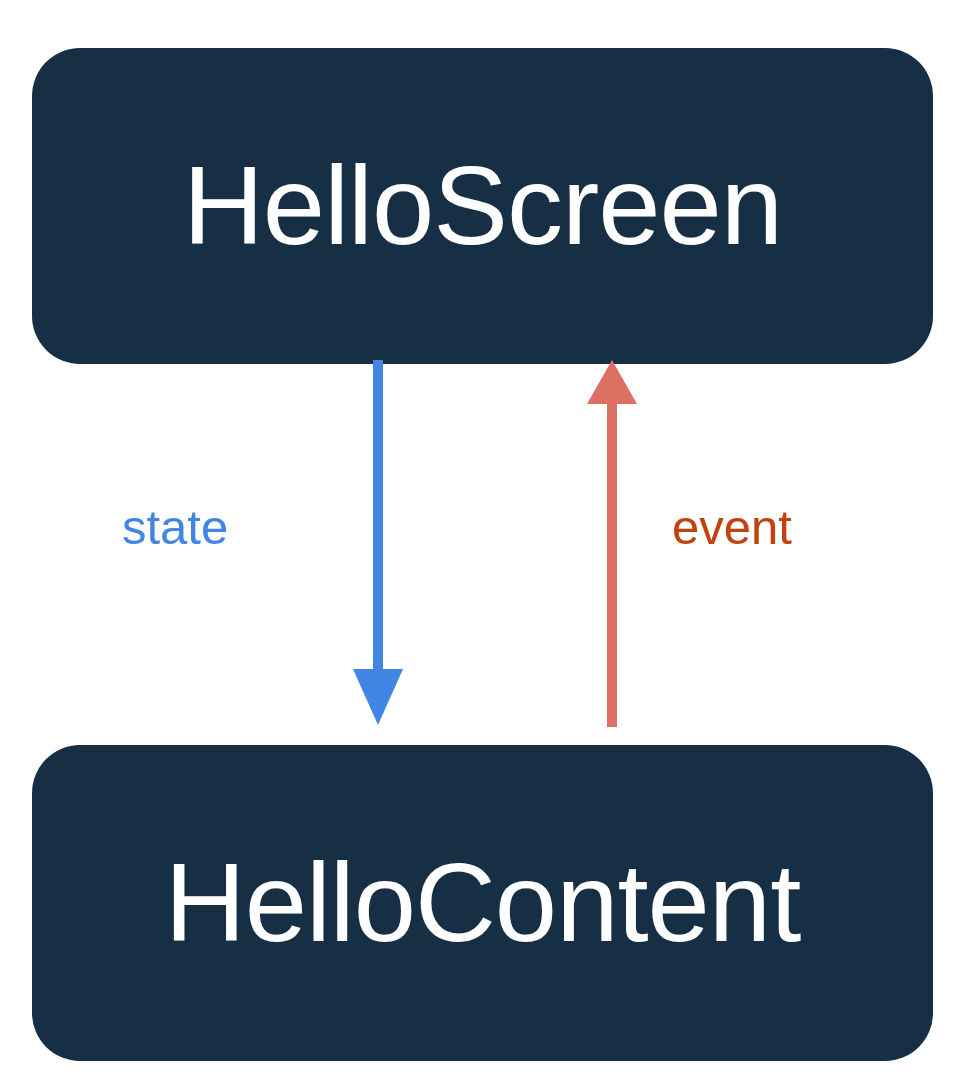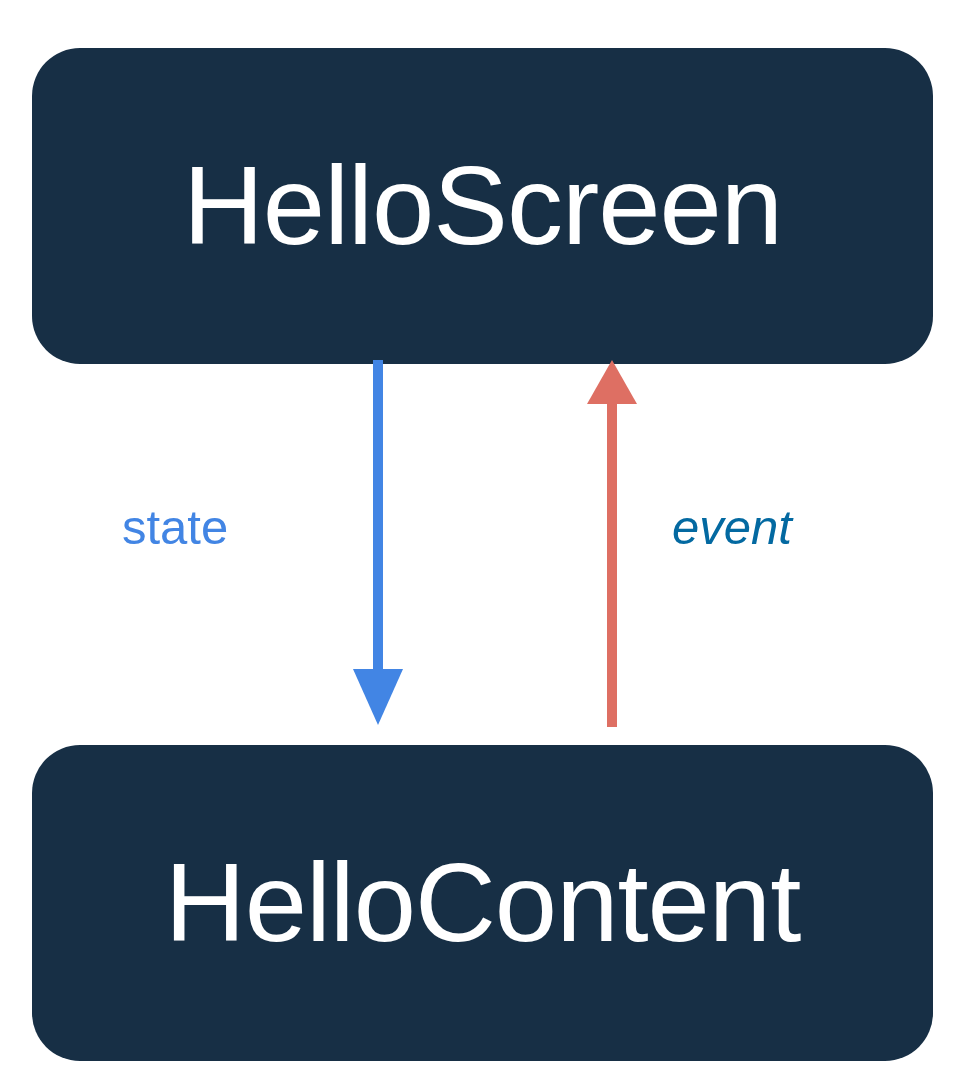--- a/index.html
+++ b/index.html
@@ -101,15 +101,15 @@
     </g>
 
     <g>
       <rect id="event-shaft" x="607" y="404" width="10" height="323" fill="#DE6F63"></rect>
       <polygon id="event-head" points="587,404 637,404 612,360" fill="#DE6F63"></polygon>
     </g>
   </svg>
 
   <div class="edge-label" id="label-state" style="color: rgb(66, 133, 228);">state</div>
 
-  <div class="edge-label" id="label-event" style="color: #0369a1; font-style: italic;">event</div>
+  <div class="edge-label" id="label-event" style="color: #c2410c;">event</div>
 
 </div>
 
 </body></html>

